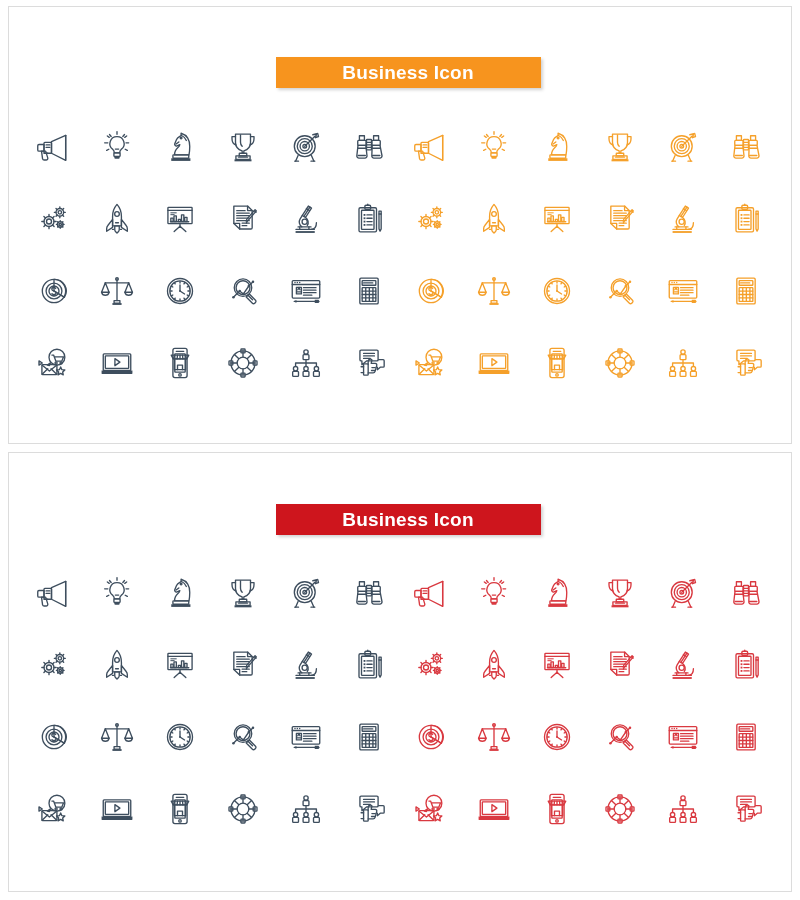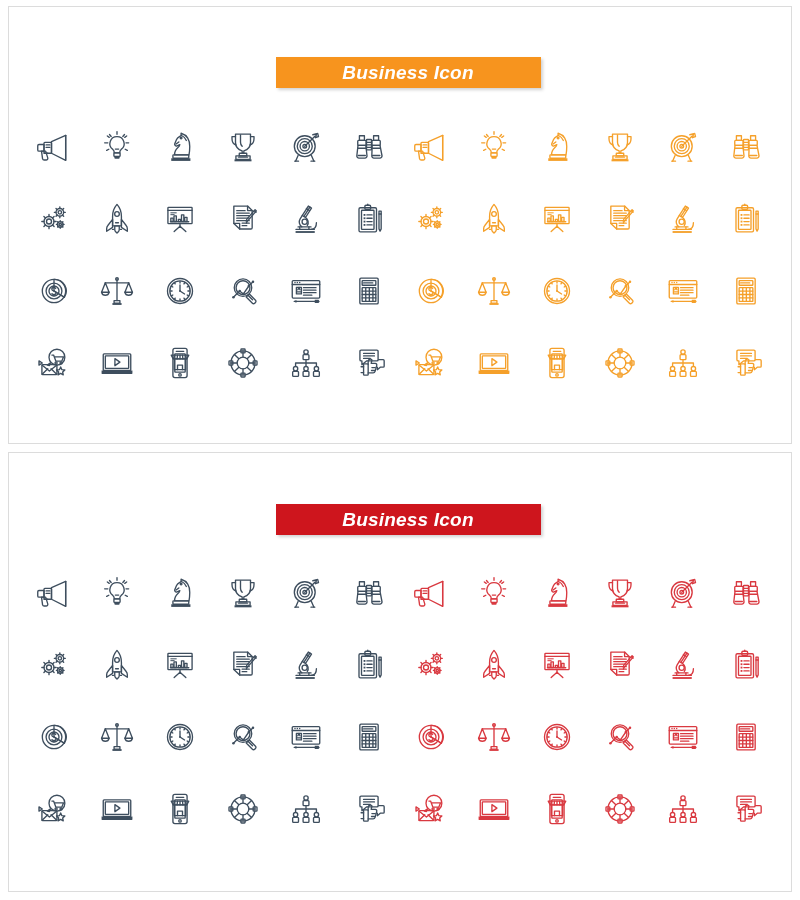--- a/index.html
+++ b/index.html
@@ -18,21 +18,21 @@
     border:1px solid #dcdcdc;
     box-sizing:border-box;
     overflow:hidden;
   }
   #panel-orange{ top:6px;  height:438px; }
   #panel-red{    top:452px;height:440px; }
 
   .banner-wrap{
     position:absolute;
     top:50px;left:16px;right:0;
-    display:flex;justify-content:center;font-style:italic;
+    display:flex;justify-content:center;
   }
   .banner{
     width:265px;height:31px;
     display:flex;align-items:center;justify-content:center;
     color:#ffffff;
     font-size:19px;
     font-weight:bold;
     letter-spacing:.2px;
     box-shadow:2px 2px 3px rgba(0,0,0,.18);
   }

